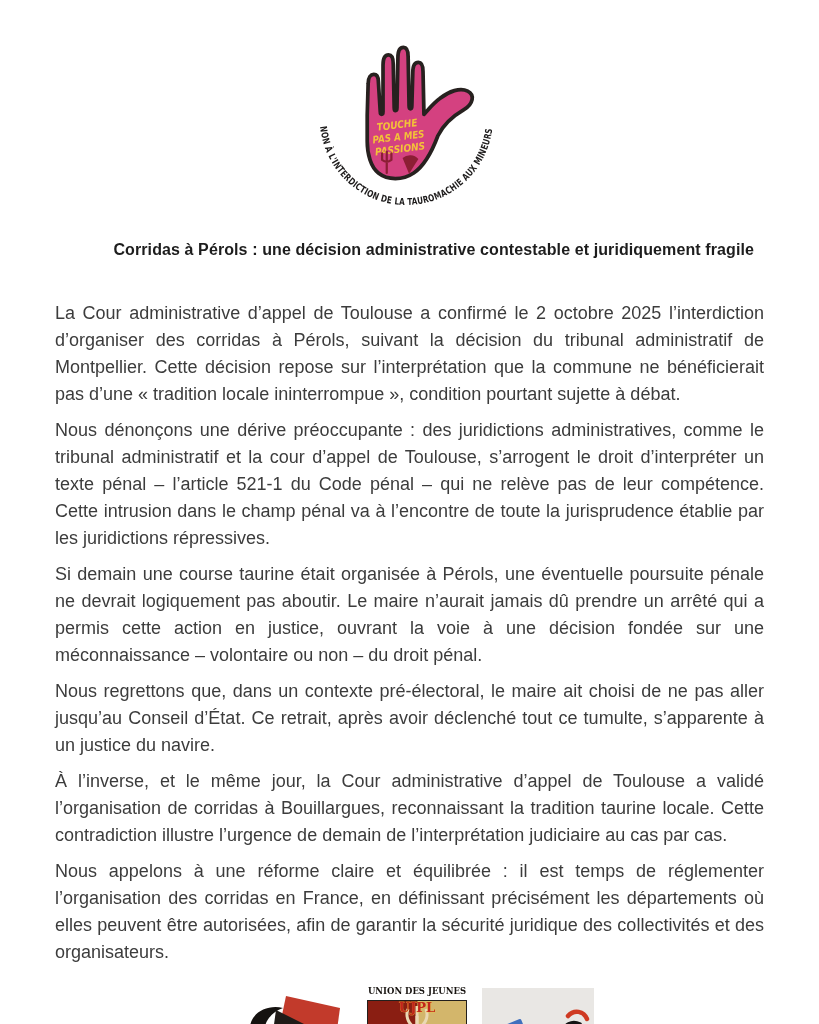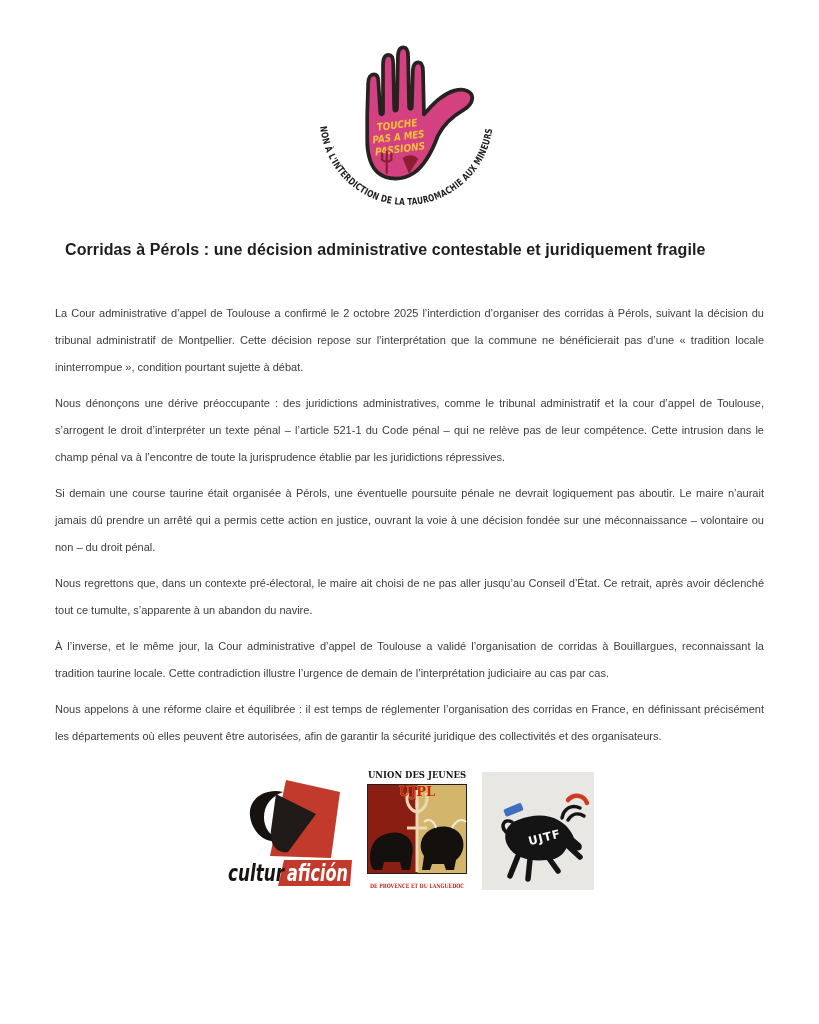--- a/index.html
+++ b/index.html
@@ -4,25 +4,25 @@
 <style>
   * { margin:0; padding:0; box-sizing:border-box; }
   html,body { background:#ffffff; }
   .page {
     width:819px; height:1024px; margin:0 auto; background:#ffffff;
     font-family:"Liberation Sans", sans-serif; overflow:hidden; position:relative;
   }
   .logo-wrap { display:flex; justify-content:center; padding-top:26px; }
   main.article { padding:0 55px; }
   h1.title {
-    font-size:16px; font-weight:bold; color:#1d1d1d; text-align:left;
+    font-size:16px; font-weight:bold; color:#1d1d1d; text-align:right;
     margin:28px 10px 40px; line-height:20px; letter-spacing:0.1px;
   }
   p.body-par {
-    font-size:11px; line-height:27px; color:#3c3c3c;
+    font-size:18px; line-height:27px; color:#3c3c3c;
     text-align:justify; margin-bottom:9px;
   }
   .logos-row {
     display:flex; justify-content:center; align-items:center; gap:12px;
     margin-top:16px;
   }
   svg text { font-family:"DejaVu Sans", sans-serif; }
   svg text.serif { font-family:"DejaVu Serif", serif; }
 </style>
 </head>
@@ -62,21 +62,21 @@
         <textPath href="#logoArc" startOffset="0" textLength="272" lengthAdjust="spacingAndGlyphs">NON À L'INTERDICTION DE LA TAUROMACHIE AUX MINEURS</textPath>
       </text>
     </svg>
   </header>
 
   <main class="article">
     <h1 class="title">Corridas à Pérols : une décision administrative contestable et juridiquement fragile</h1>
     <p class="body-par">La Cour administrative d’appel de Toulouse a confirmé le 2 octobre 2025 l’interdiction d’organiser des corridas à Pérols, suivant la décision du tribunal administratif de Montpellier. Cette décision repose sur l’interprétation que la commune ne bénéficierait pas d’une « tradition locale ininterrompue », condition pourtant sujette à débat.</p>
     <p class="body-par">Nous dénonçons une dérive préoccupante : des juridictions administratives, comme le tribunal administratif et la cour d’appel de Toulouse, s’arrogent le droit d’interpréter un texte pénal – l’article 521-1 du Code pénal – qui ne relève pas de leur compétence. Cette intrusion dans le champ pénal va à l’encontre de toute la jurisprudence établie par les juridictions répressives.</p>
     <p class="body-par">Si demain une course taurine était organisée à Pérols, une éventuelle poursuite pénale ne devrait logiquement pas aboutir. Le maire n’aurait jamais dû prendre un arrêté qui a permis cette action en justice, ouvrant la voie à une décision fondée sur une méconnaissance – volontaire ou non – du droit pénal.</p>
-    <p class="body-par">Nous regrettons que, dans un contexte pré-électoral, le maire ait choisi de ne pas aller jusqu’au Conseil d’État. Ce retrait, après avoir déclenché tout ce tumulte, s’apparente à un abandon du navire.</p>
+    <p class="body-par">Nous regrettons que, dans un contexte pré-électoral, le maire ait choisi de ne pas aller jusqu’au Conseil d’État. Ce retrait, après avoir déclenché tout ce tumulte, s’apparente à un justice du navire.</p>
     <p class="body-par">À l’inverse, et le même jour, la Cour administrative d’appel de Toulouse a validé l’organisation de corridas à Bouillargues, reconnaissant la tradition taurine locale. Cette contradiction illustre l’urgence de demain de l’interprétation judiciaire au cas par cas.</p>
     <p class="body-par">Nous appelons à une réforme claire et équilibrée : il est temps de réglementer l’organisation des corridas en France, en définissant précisément les départements où elles peuvent être autorisées, afin de garantir la sécurité juridique des collectivités et des organisateurs.</p>
   </main>
 
   <footer class="logos-row">
 
     <svg width="126" height="114" viewBox="0 0 126 114" xmlns="http://www.w3.org/2000/svg" aria-hidden="true">
       <polygon points="60,6 114,18 105,84 44,82" fill="#c23a2b"></polygon>
       <polygon points="58,86 126,86 124,112 52,112" fill="#c23a2b"></polygon>
       <path d="M24 42 C22 24 40 14 57 18 C46 22 38 31 38 43 C38 56 47 65 58 66 C41 72 26 59 24 42 Z" fill="#151210"></path>

